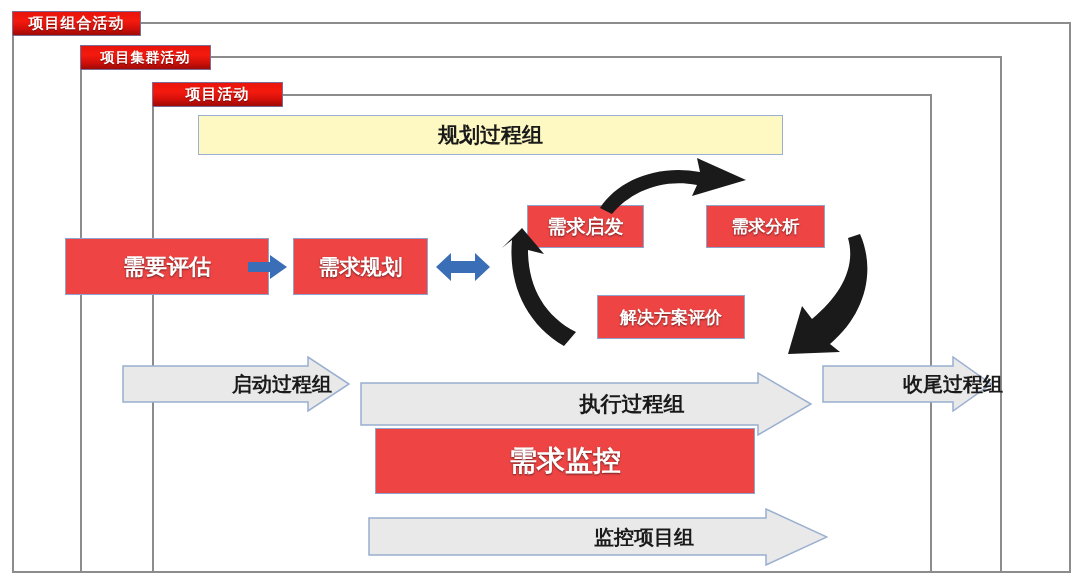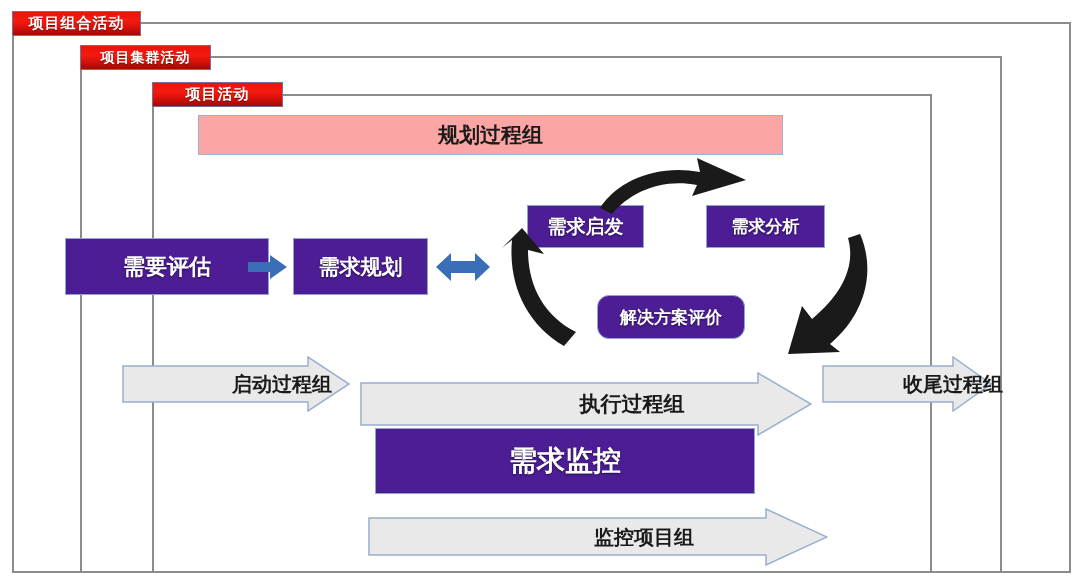--- a/index.html
+++ b/index.html
@@ -43,48 +43,48 @@
     text-shadow: 0 1px 1px rgba(0,0,0,0.45);
   }
   #tab-portfolio { left: 12px;  top: 11px; width: 129px; height: 25px; font-size: 15px; }
   #tab-program   { left: 80px;  top: 45px; width: 131px; height: 25px; font-size: 14px; }
   #tab-project   { left: 152px; top: 82px; width: 131px; height: 25px; font-size: 15px; }
 
   
   .gray-bar {
     position: absolute;
     box-sizing: border-box;
-    background: #fca5a5;
+    background: #fef9c3;
     border: 1px solid #9bafd0;
     display: flex;
     align-items: center;
     justify-content: center;
     color: #1a1a1a;
     font-weight: bold;
   }
   #bar-planning { left: 198px; top: 115px; width: 585px; height: 40px; font-size: 21px; }
 
   
   .navy-box {
     position: absolute;
     box-sizing: border-box;
-    background: #4c1d95;
+    background: #ef4444;
     border: 1px solid #8fa4cc;
     display: flex;
     align-items: center;
     justify-content: center;
     color: #ffffff;
     font-weight: bold;
     text-shadow: 0 1px 2px rgba(0,0,0,0.55);
   }
   #box-need-assess  { left: 65px;  top: 238px; width: 204px; height: 57px; font-size: 22px; }
   #box-req-plan     { left: 293px; top: 238px; width: 135px; height: 57px; font-size: 21px; }
   #box-req-elicit   { left: 527px; top: 205px; width: 117px; height: 43px; font-size: 19px; }
   #box-req-analyze  { left: 706px; top: 205px; width: 119px; height: 43px; font-size: 17px; }
-  #box-sol-eval     { left: 597px; top: 295px; width: 148px; height: 44px; font-size: 17px; border-radius: 12px; }
+  #box-sol-eval     { left: 597px; top: 295px; width: 148px; height: 44px; font-size: 17px; }
   #box-req-monitor  { left: 375px; top: 428px; width: 380px; height: 66px; font-size: 28px; }
 
   
   .blue-arrow { position: absolute; }
 
   
   .chev {
     position: absolute;
   }
   .chev svg { display: block; }

